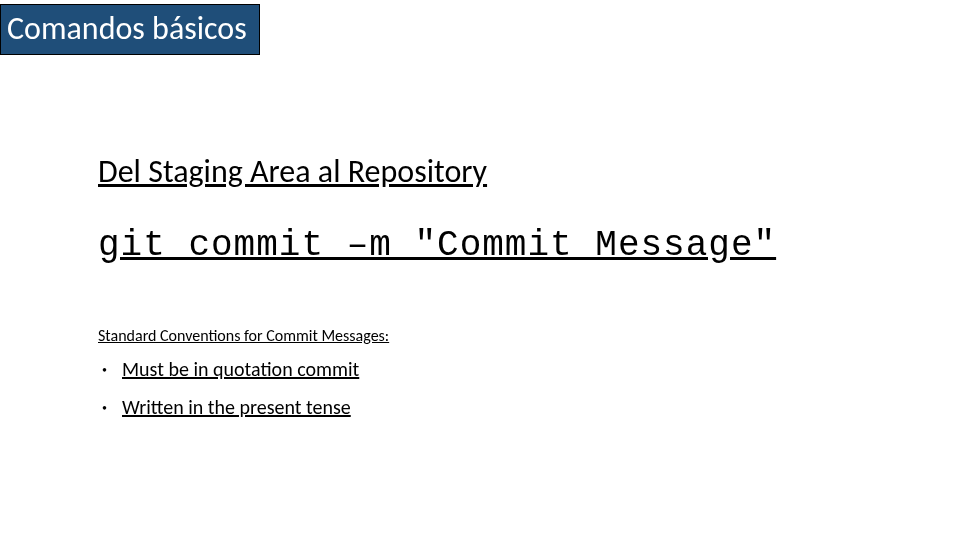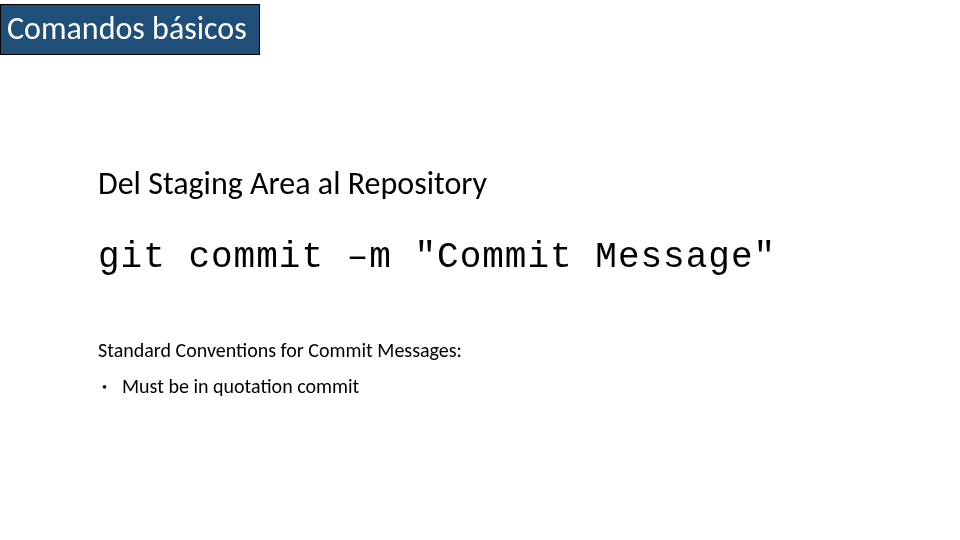--- a/index.html
+++ b/index.html
@@ -9,27 +9,28 @@
     position: absolute;
     top: 4px;
     left: 0;
     background: #1f4e79;
     border: 1px solid #000;
     padding: 4px 12px 6px 6px;
   }
   .title-box span { color: #fff; font-size: 32px; font-weight: 400; }
   .content {
     position: absolute;
-    top: 164px;
+    top: 152px;
     left: 98px;
     right: 40px;
+    text-decoration: underline;
   }
   .subtitle { font-size: 32px; font-weight: 400; margin-bottom: 34px; }
   .cmd { font-family: "Courier New", Courier, monospace; font-size: 36px; letter-spacing: 1px; margin-bottom: 60px; white-space: nowrap; }
-  .conv-head { font-size: 20px; margin-bottom: 12px; }
+  .conv-head { font-size: 16px; margin-bottom: 12px; }
   ul.conv { list-style: none; }
   ul.conv li { font-size: 20px; line-height: 1.2; margin-bottom: 14px; position: relative; padding-left: 24px; }
   ul.conv li::before {
     content: "•";
     position: absolute;
     left: 4px;
     top: 8px;
     font-size: 10px;
     line-height: 1;
   }
@@ -43,16 +44,17 @@
   <div class="title-box">
     <span>Comandos básicos</span>
   </div>
 
   <div class="content">
     <div class="subtitle">Del Staging Area al Repository</div>
     <div class="cmd">git commit –m "Commit Message"</div>
     <div class="conv-head">Standard Conventions for Commit Messages:</div>
     <ul class="conv">
       <li><span>Must be in quotation commit</span></li>
+      <li><span>Written in the present tense</span></li>
     </ul>
   </div>
 
 </div>
 
 </body></html>

